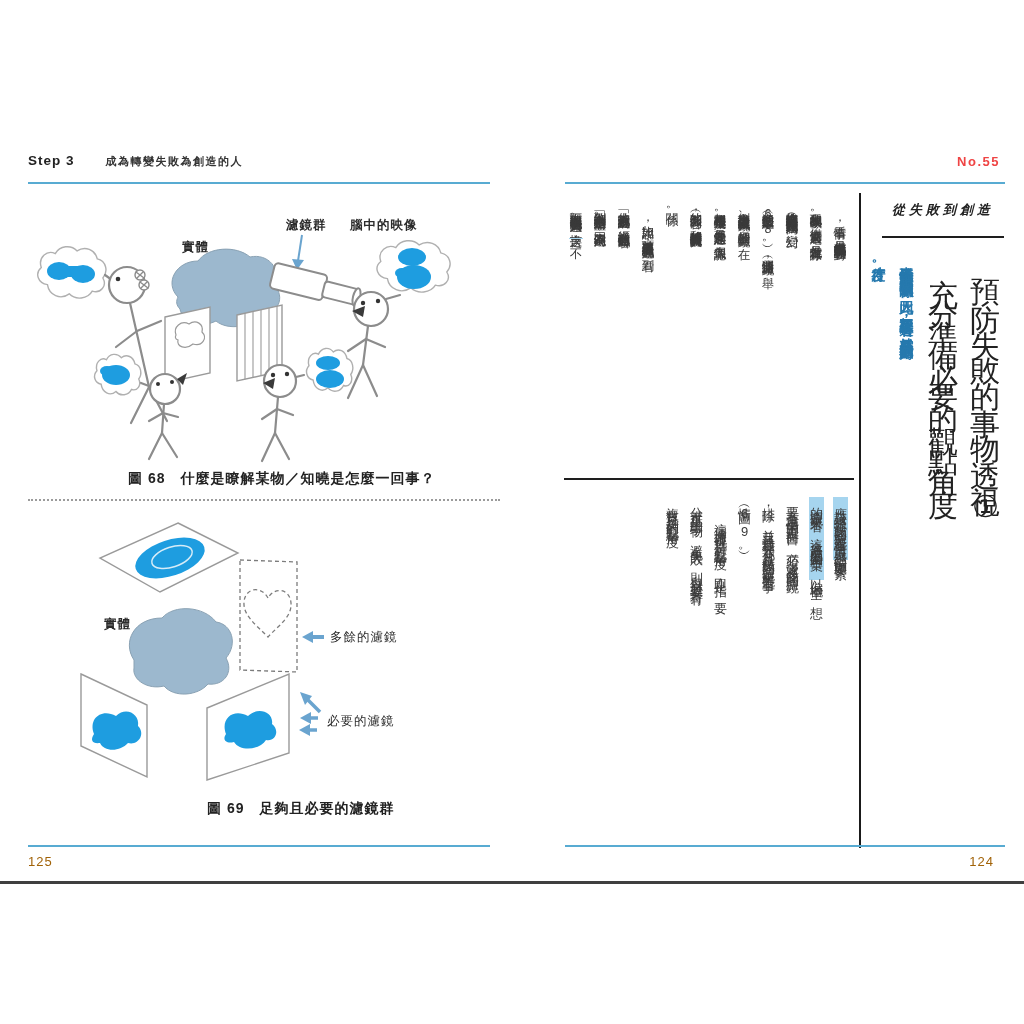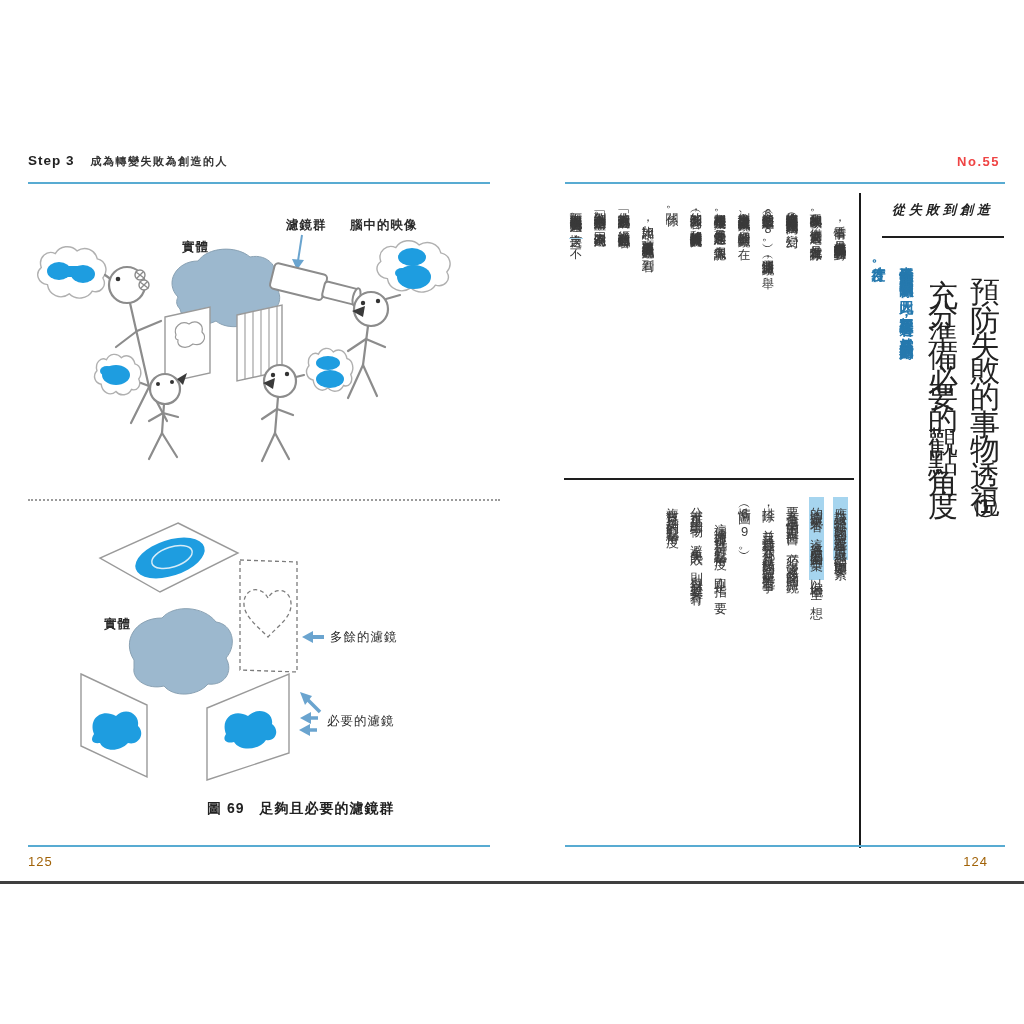--- a/index.html
+++ b/index.html
@@ -7,21 +7,21 @@
           font-family:"Liberation Sans","DejaVu Sans",sans-serif;color:#2b2b2b;}
   .abs{position:absolute;}
 
   
   .rule-blue{height:2px;background:#58abd2;}
   .rule-dark{background:#1e1e1e;}
   .rule-dotted{height:0;border-top:2px dotted #9b9b9b;}
   .book-edge{background:#3f3f3f;}
 
   
-  .step-head{top:153px;left:28px;display:flex;align-items:baseline;gap:16px;}
+  .step-head{top:153px;left:28px;display:flex;align-items:baseline;gap:31px;}
   .step-label{font-size:13.5px;font-weight:700;letter-spacing:1px;color:#222;}
   .chapter-title{font-size:11px;font-weight:600;letter-spacing:1.5px;color:#333;}
 
   .caption{font-size:14px;font-weight:700;letter-spacing:1px;color:#222;}
   .pagenum{font-size:13px;letter-spacing:1px;color:#a16207;}
 
   
   .no-label{font-size:13px;font-weight:700;letter-spacing:1.5px;color:#ef4444;}
   .kicker{top:201px;left:880px;width:126px;text-align:center;font-size:13px;
           font-weight:700;letter-spacing:4px;color:#222;font-style:italic;}
@@ -169,20 +169,21 @@
       <circle cx="259" cy="159" r="2.2" fill="#333333" stroke="none"></circle>
       <polygon points="235,168 247,163 245,174" fill="#3a3a3a" stroke="none"></polygon>
       <path d="M250,182 L247,218"></path>
       <path d="M249,194 L234,204"></path>
         <path d="M249,194 L265,200"></path>
       <path d="M247,218 L234,246"></path>
         <path d="M247,218 L261,244"></path>
     </g>
   </svg>
 
+  <div class="abs caption" style="left:128px;top:470px;">圖 68　什麼是瞭解某物／知曉是怎麼一回事？</div>
   <div class="abs rule-dotted" style="left:28px;top:499px;width:472px;"></div>
 
   <svg class="abs" style="left:28px;top:520px;" width="470" height="272" viewBox="0 0 470 272">
 
     <g>
       <polygon points="150,3 210,33 132,72 72,38" fill="#ffffff" stroke="#9a9a9a" stroke-width="1.4"></polygon>
       <ellipse cx="142" cy="38" rx="36" ry="18" fill="#1e9de0" transform="rotate(-18 142 38)"></ellipse>
       <ellipse cx="144" cy="37" rx="21" ry="10" fill="none" stroke="#d6ecf8" stroke-width="1.5" transform="rotate(-18 144 37)"></ellipse>
     </g>
 
@@ -264,16 +265,16 @@
     <div class="vcol"><span class="hl">的濾鏡來看，這會造成囫圇吞棗、以偏概全</span><span>。想</span></div>
     <div class="vcol">要看清事情的真正面目，必須一邊將多餘的濾鏡</div>
     <div class="vcol">排除，並且通過種類充分且複數的濾鏡來觀看事</div>
     <div class="vcol">情（圖69）。</div>
     <div class="vcol">　這個濾鏡也就是「觀點角度」。即是指，要</div>
     <div class="vcol">分辨真正的事物，避免失敗，則自身必須要持有</div>
     <div class="vcol">複數且足夠的觀點角度。</div>
   </div>
 
   <div class="abs rule-blue" style="left:565px;top:845px;width:440px;"></div>
-  <div class="abs pagenum" style="top:854px;right:36px;text-align:center;">124</div>
+  <div class="abs pagenum" style="top:854px;right:30px;text-align:center;">124</div>
 
   <div class="abs book-edge" style="left:0;top:881px;width:1024px;height:3px;"></div>
 </div>
 
 </body></html>

